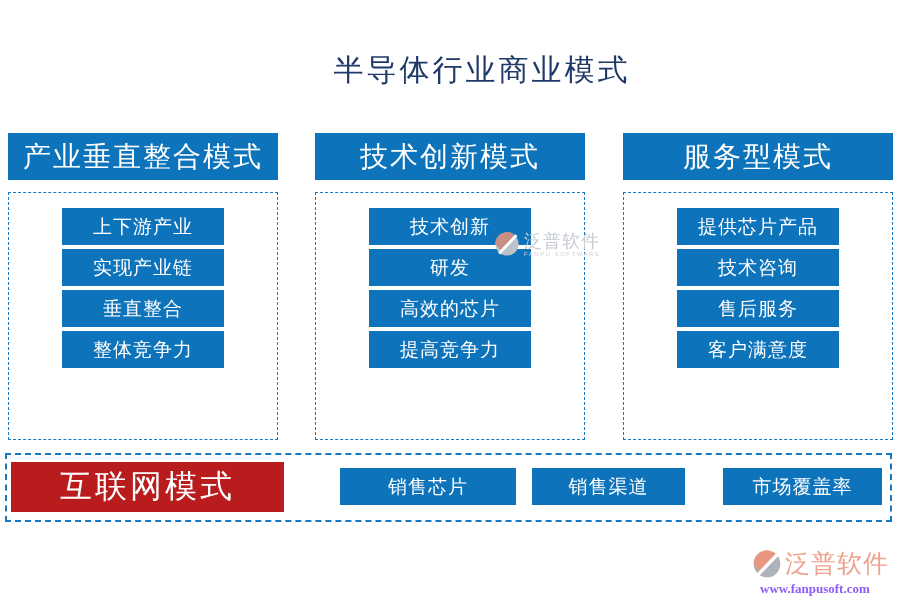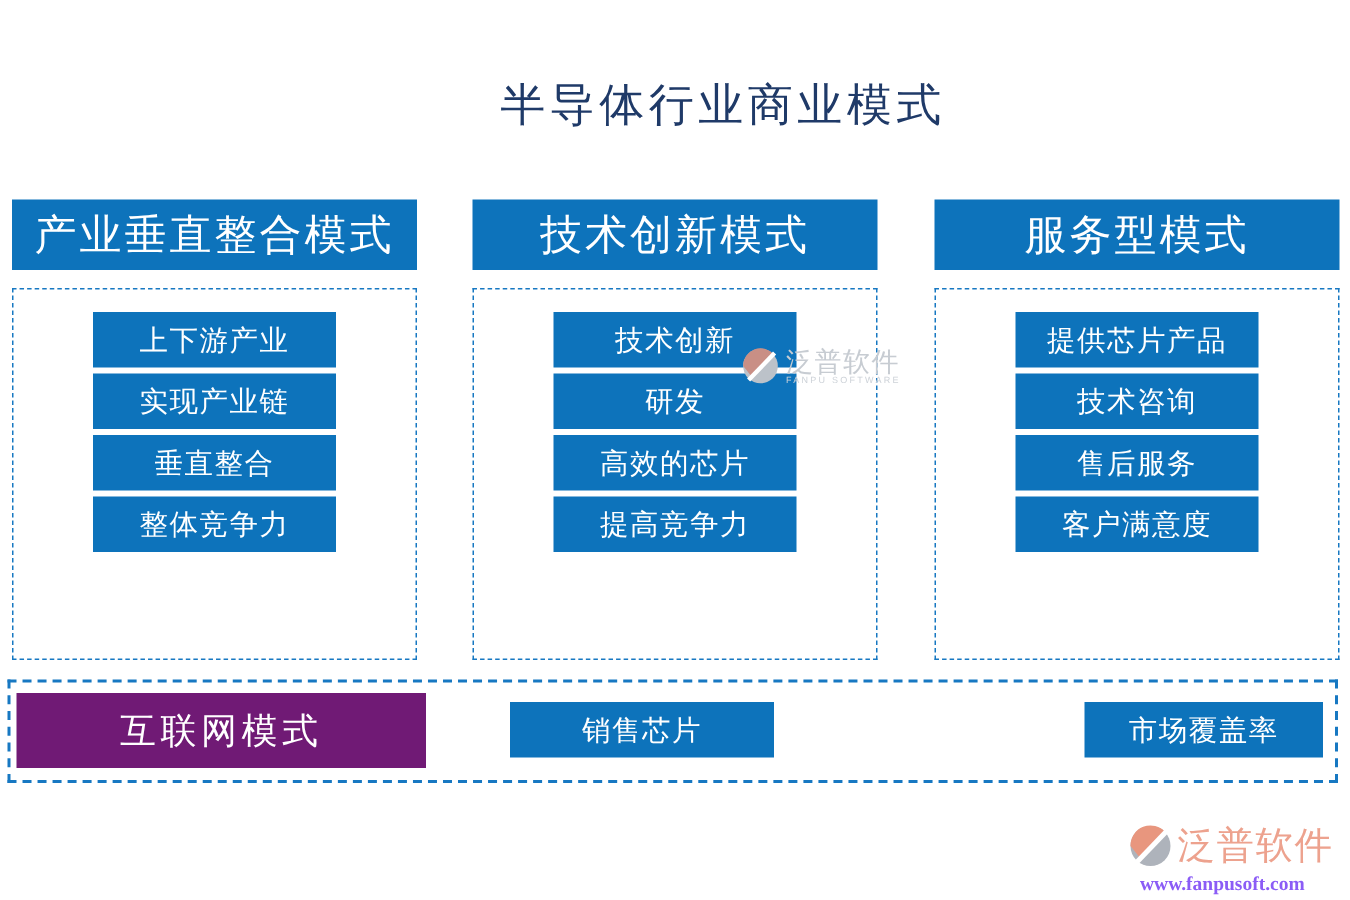--- a/index.html
+++ b/index.html
@@ -32,22 +32,22 @@
     width:162px;height:37px;background:#0D73BB;color:#ffffff;flex:0 0 auto;
     font-size:19px;letter-spacing:1px;
     display:flex;align-items:center;justify-content:center;
   }
   
   .bottom{
     position:absolute;left:5px;top:453px;width:887px;height:69px;
     box-sizing:border-box;border:2px dashed #1778C2;
   }
   .bigHdr{
-    position:absolute;left:4px;top:7px;width:273px;height:50px;background:#701a75;
-    color:#fff;font-size:24px;letter-spacing:3px;
+    position:absolute;left:4px;top:7px;width:273px;height:50px;background:#b91c1c;
+    color:#fff;font-size:32px;letter-spacing:3px;
     display:flex;align-items:center;justify-content:center;
   }
   .bnode{position:absolute;top:13px;height:37px;background:#0D73BB;color:#fff;
     font-size:19px;letter-spacing:1px;display:flex;align-items:center;justify-content:center;}
   .bnode.n1{left:333px;width:176px}
   .bnode.n2{left:525px;width:153px}
   .bnode.n3{left:716px;width:159px}
   
   .wm-center{position:absolute;left:494px;top:231px;display:flex;gap:4px;align-items:flex-start;}
   .wm-center .brand{font-size:18px;color:#C7CCD2;letter-spacing:1px;line-height:20px;}
@@ -85,20 +85,21 @@
 <div class="panel c3">
   <div class="node">提供芯片产品</div>
   <div class="node">技术咨询</div>
   <div class="node">售后服务</div>
   <div class="node">客户满意度</div>
 </div>
 
 <div class="bottom">
   <div class="bigHdr">互联网模式</div>
   <div class="bnode n1">销售芯片</div>
+  <div class="bnode n2">销售渠道</div>
   <div class="bnode n3">市场覆盖率</div>
 </div>
 
 <div class="wm-center">
   <svg class="logo" width="26" height="26" viewBox="0 0 36 36">
     <circle cx="18" cy="18" r="16" fill="#BCC2C9"></circle>
     <path d="M2 18 A16 16 0 0 1 30 7 L10 28 Z" fill="#C98F85"></path>
     <line x1="7" y1="31" x2="31" y2="6" stroke="#ffffff" stroke-width="4"></line>
   </svg>
   <div>

